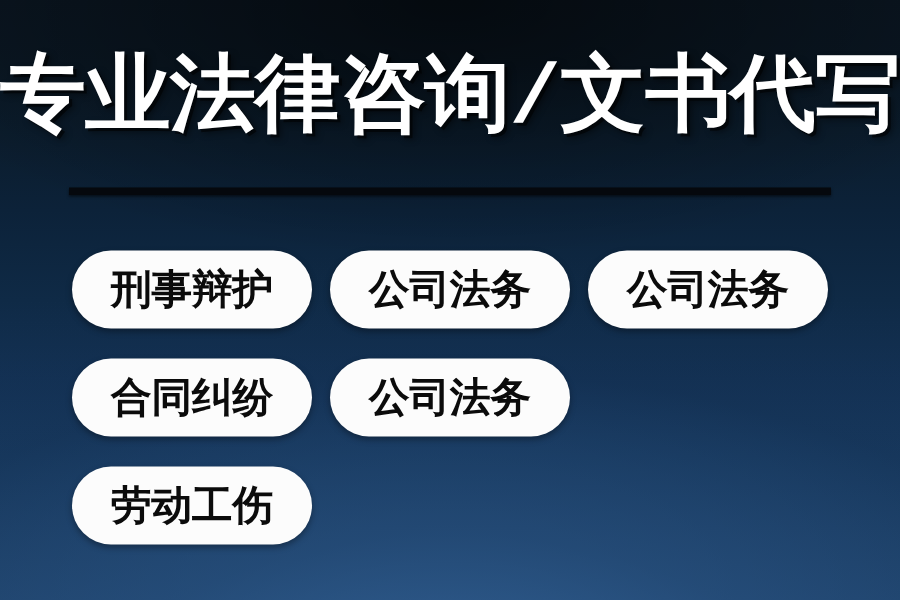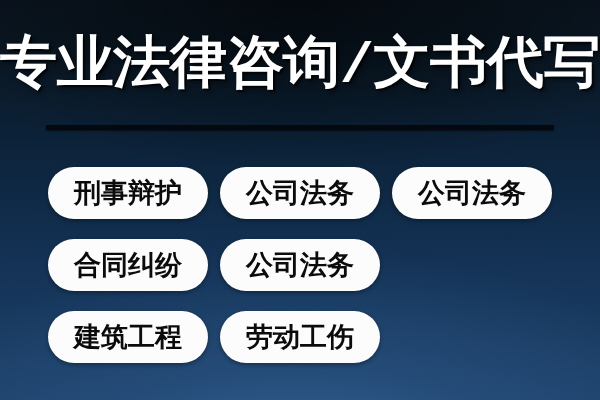--- a/index.html
+++ b/index.html
@@ -110,18 +110,17 @@
       <div class="pill">公司法务</div>
       <div class="pill">公司法务</div>
     </div>
 
     <div class="pill-row">
       <div class="pill">合同纠纷</div>
       <div class="pill">公司法务</div>
     </div>
 
     <div class="pill-row">
-      <div class="pill">建筑工程</div>
       <div class="pill">劳动工伤</div>
     </div>
 
   </div>
 </div>
 
 </body></html>

